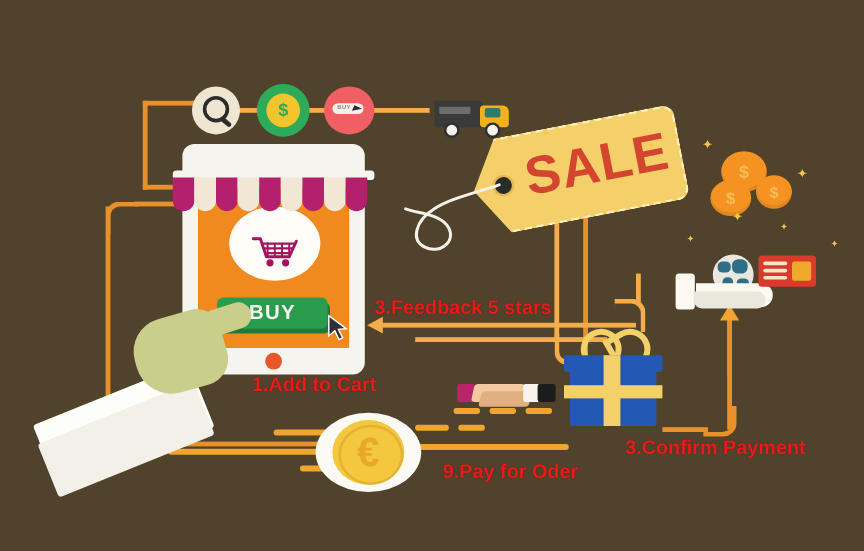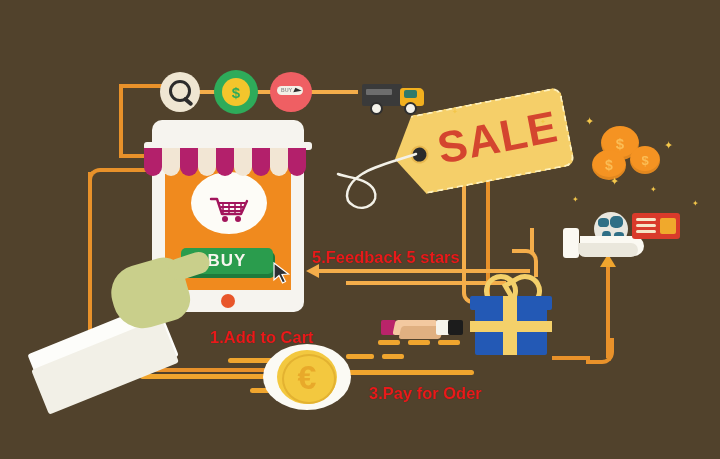--- a/index.html
+++ b/index.html
@@ -303,17 +303,18 @@
   <div class="abs" id="gift-lid"></div>
   <div class="abs" id="gift-hrib"></div>
   <div class="abs" id="gift-vrib"></div>
 
   <div class="abs" id="euro-glow"></div>
   <div class="abs" id="euro">
     <div id="euro-in"></div>
     <span>€</span>
   </div>
 
-  <div class="abs step-label" style="left:210px;top:312px;margin-top:16px;">1.Add to Cart</div>
-  <div class="abs step-label" style="left:369px;top:384px;">3.Pay for Oder</div>
-  <div class="abs step-label" style="left:312px;top:248px;">5.Feedback 5 stars</div>
+  <div class="abs step-label" style="left:210px;top:312px;">1.Add to Cart</div>
+  <div class="abs step-label" style="left:369px;top:384px;">9.Pay for Oder</div>
+  <div class="abs step-label" style="left:521px;top:364px;">3.Confirm Payment</div>
+  <div class="abs step-label" style="left:312px;top:248px;">3.Feedback 5 stars</div>
 
 </div>
 
 </body></html>

